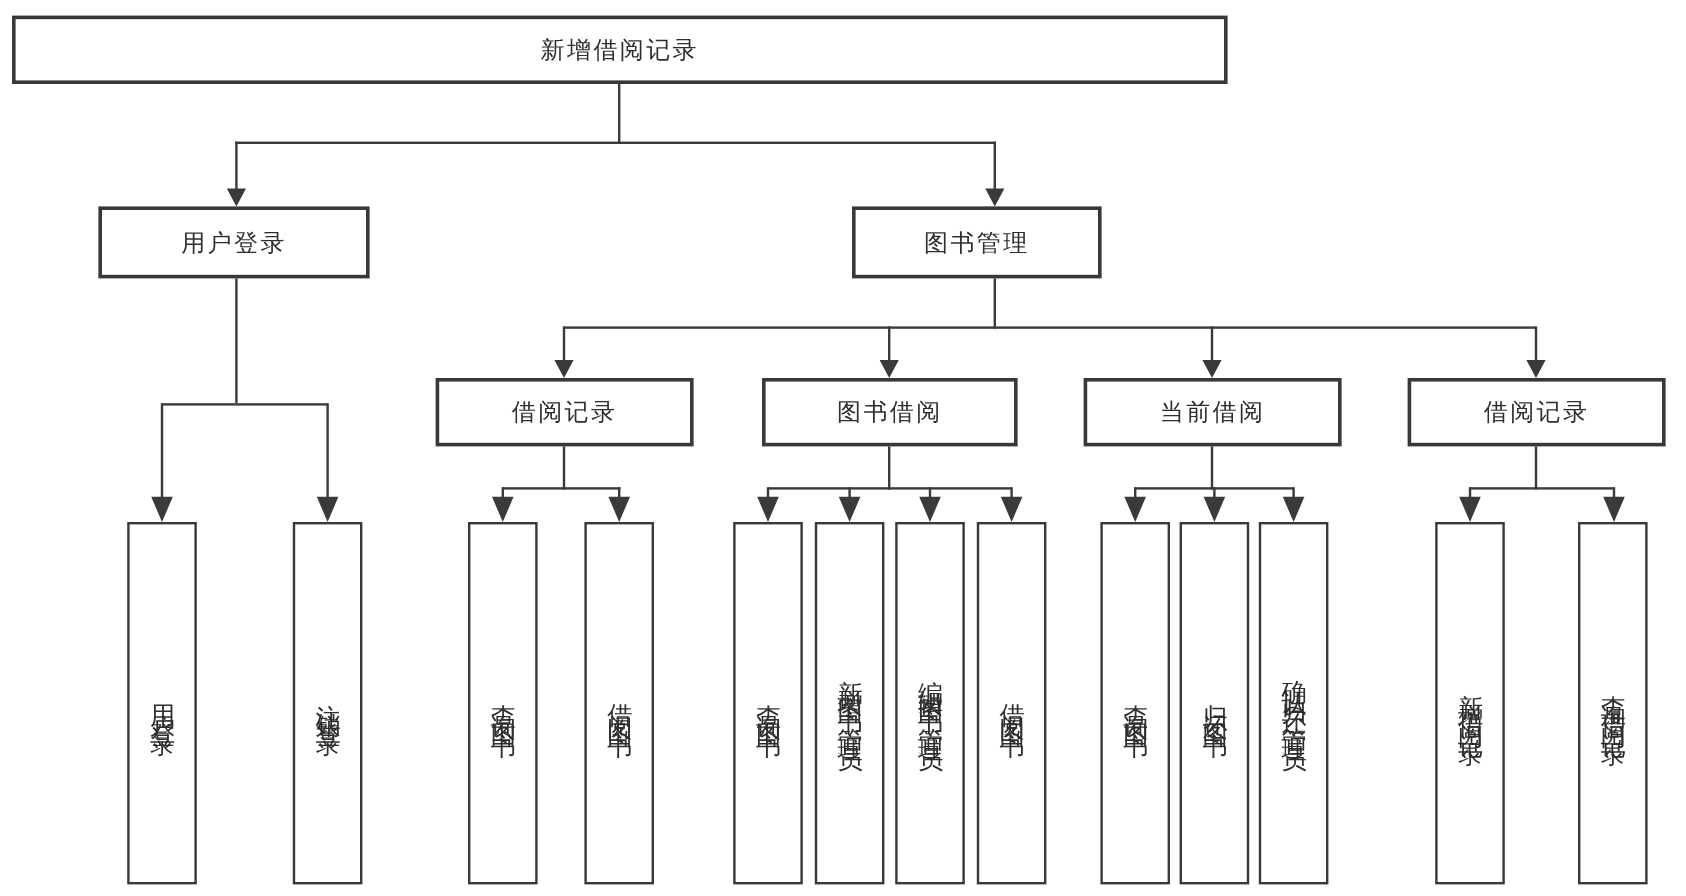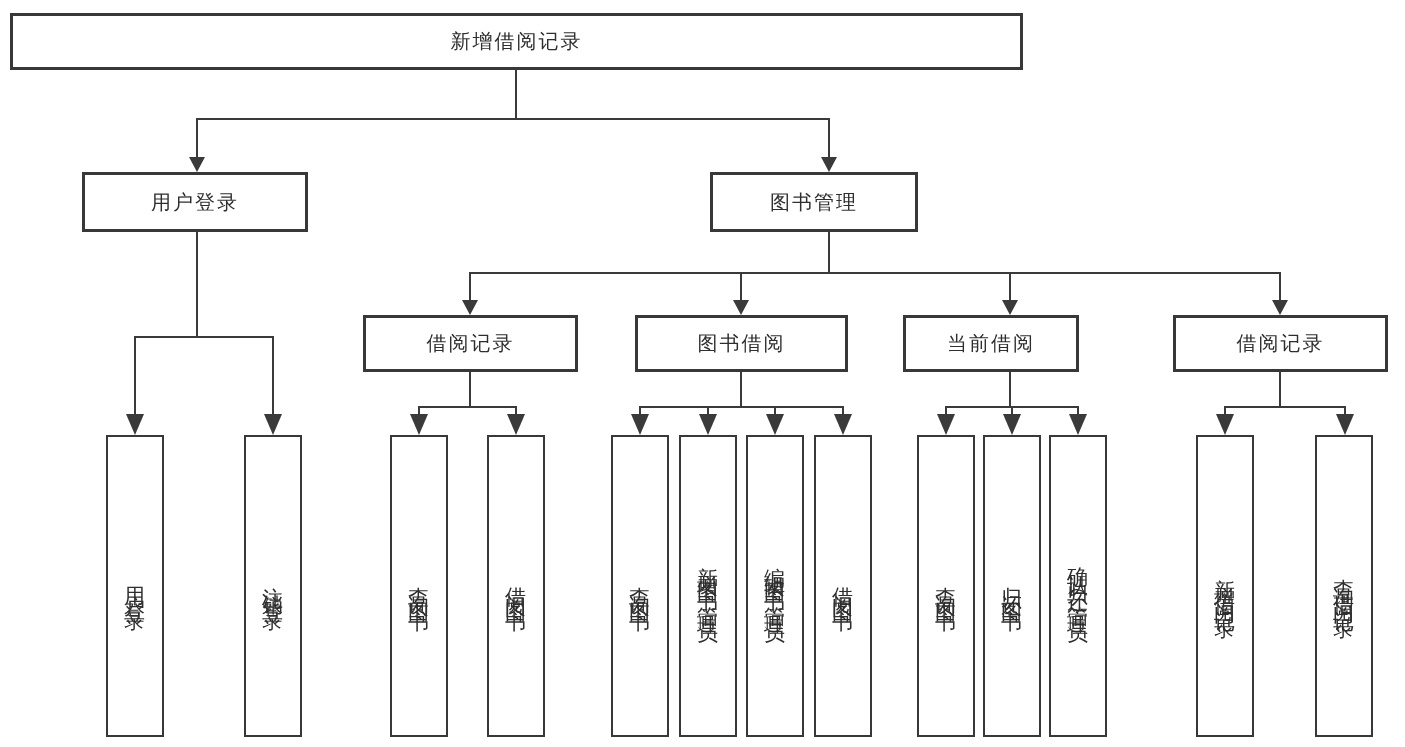--- a/index.html
+++ b/index.html
@@ -88,21 +88,21 @@
   <div class="ah ah-s" style="left:462px; top:300px;"></div>
   <div class="vl" style="left:740px; top:272px; height:30px;"></div>
   <div class="ah ah-s" style="left:733px; top:300px;"></div>
   <div class="vl" style="left:1009px; top:272px; height:30px;"></div>
   <div class="ah ah-s" style="left:1002px; top:300px;"></div>
   <div class="vl" style="left:1279px; top:272px; height:30px;"></div>
   <div class="ah ah-s" style="left:1272px; top:300px;"></div>
 
   <div class="box" style="left:363px; top:315px; width:215px; height:57px;">借阅记录</div>
   <div class="box" style="left:635px; top:315px; width:213px; height:57px;">图书借阅</div>
-  <div class="box" style="left:903px; top:315px; width:176px; height:57px;">当前借阅</div>
+  <div class="box" style="left:903px; top:315px; width:215px; height:57px;">当前借阅</div>
   <div class="box" style="left:1173px; top:315px; width:215px; height:57px;">借阅记录</div>
 
   <div class="vl" style="left:469px; top:372px; height:36px;"></div>
   <div class="hl" style="left:419px; top:406px; width:98px;"></div>
   <div class="vl" style="left:418px; top:406px; height:12px;"></div>
   <div class="ah ah-l" style="left:410px; top:414px;"></div>
   <div class="vl" style="left:515px; top:406px; height:12px;"></div>
   <div class="ah ah-l" style="left:507px; top:414px;"></div>
 
   <div class="vl" style="left:740px; top:372px; height:36px;"></div>

